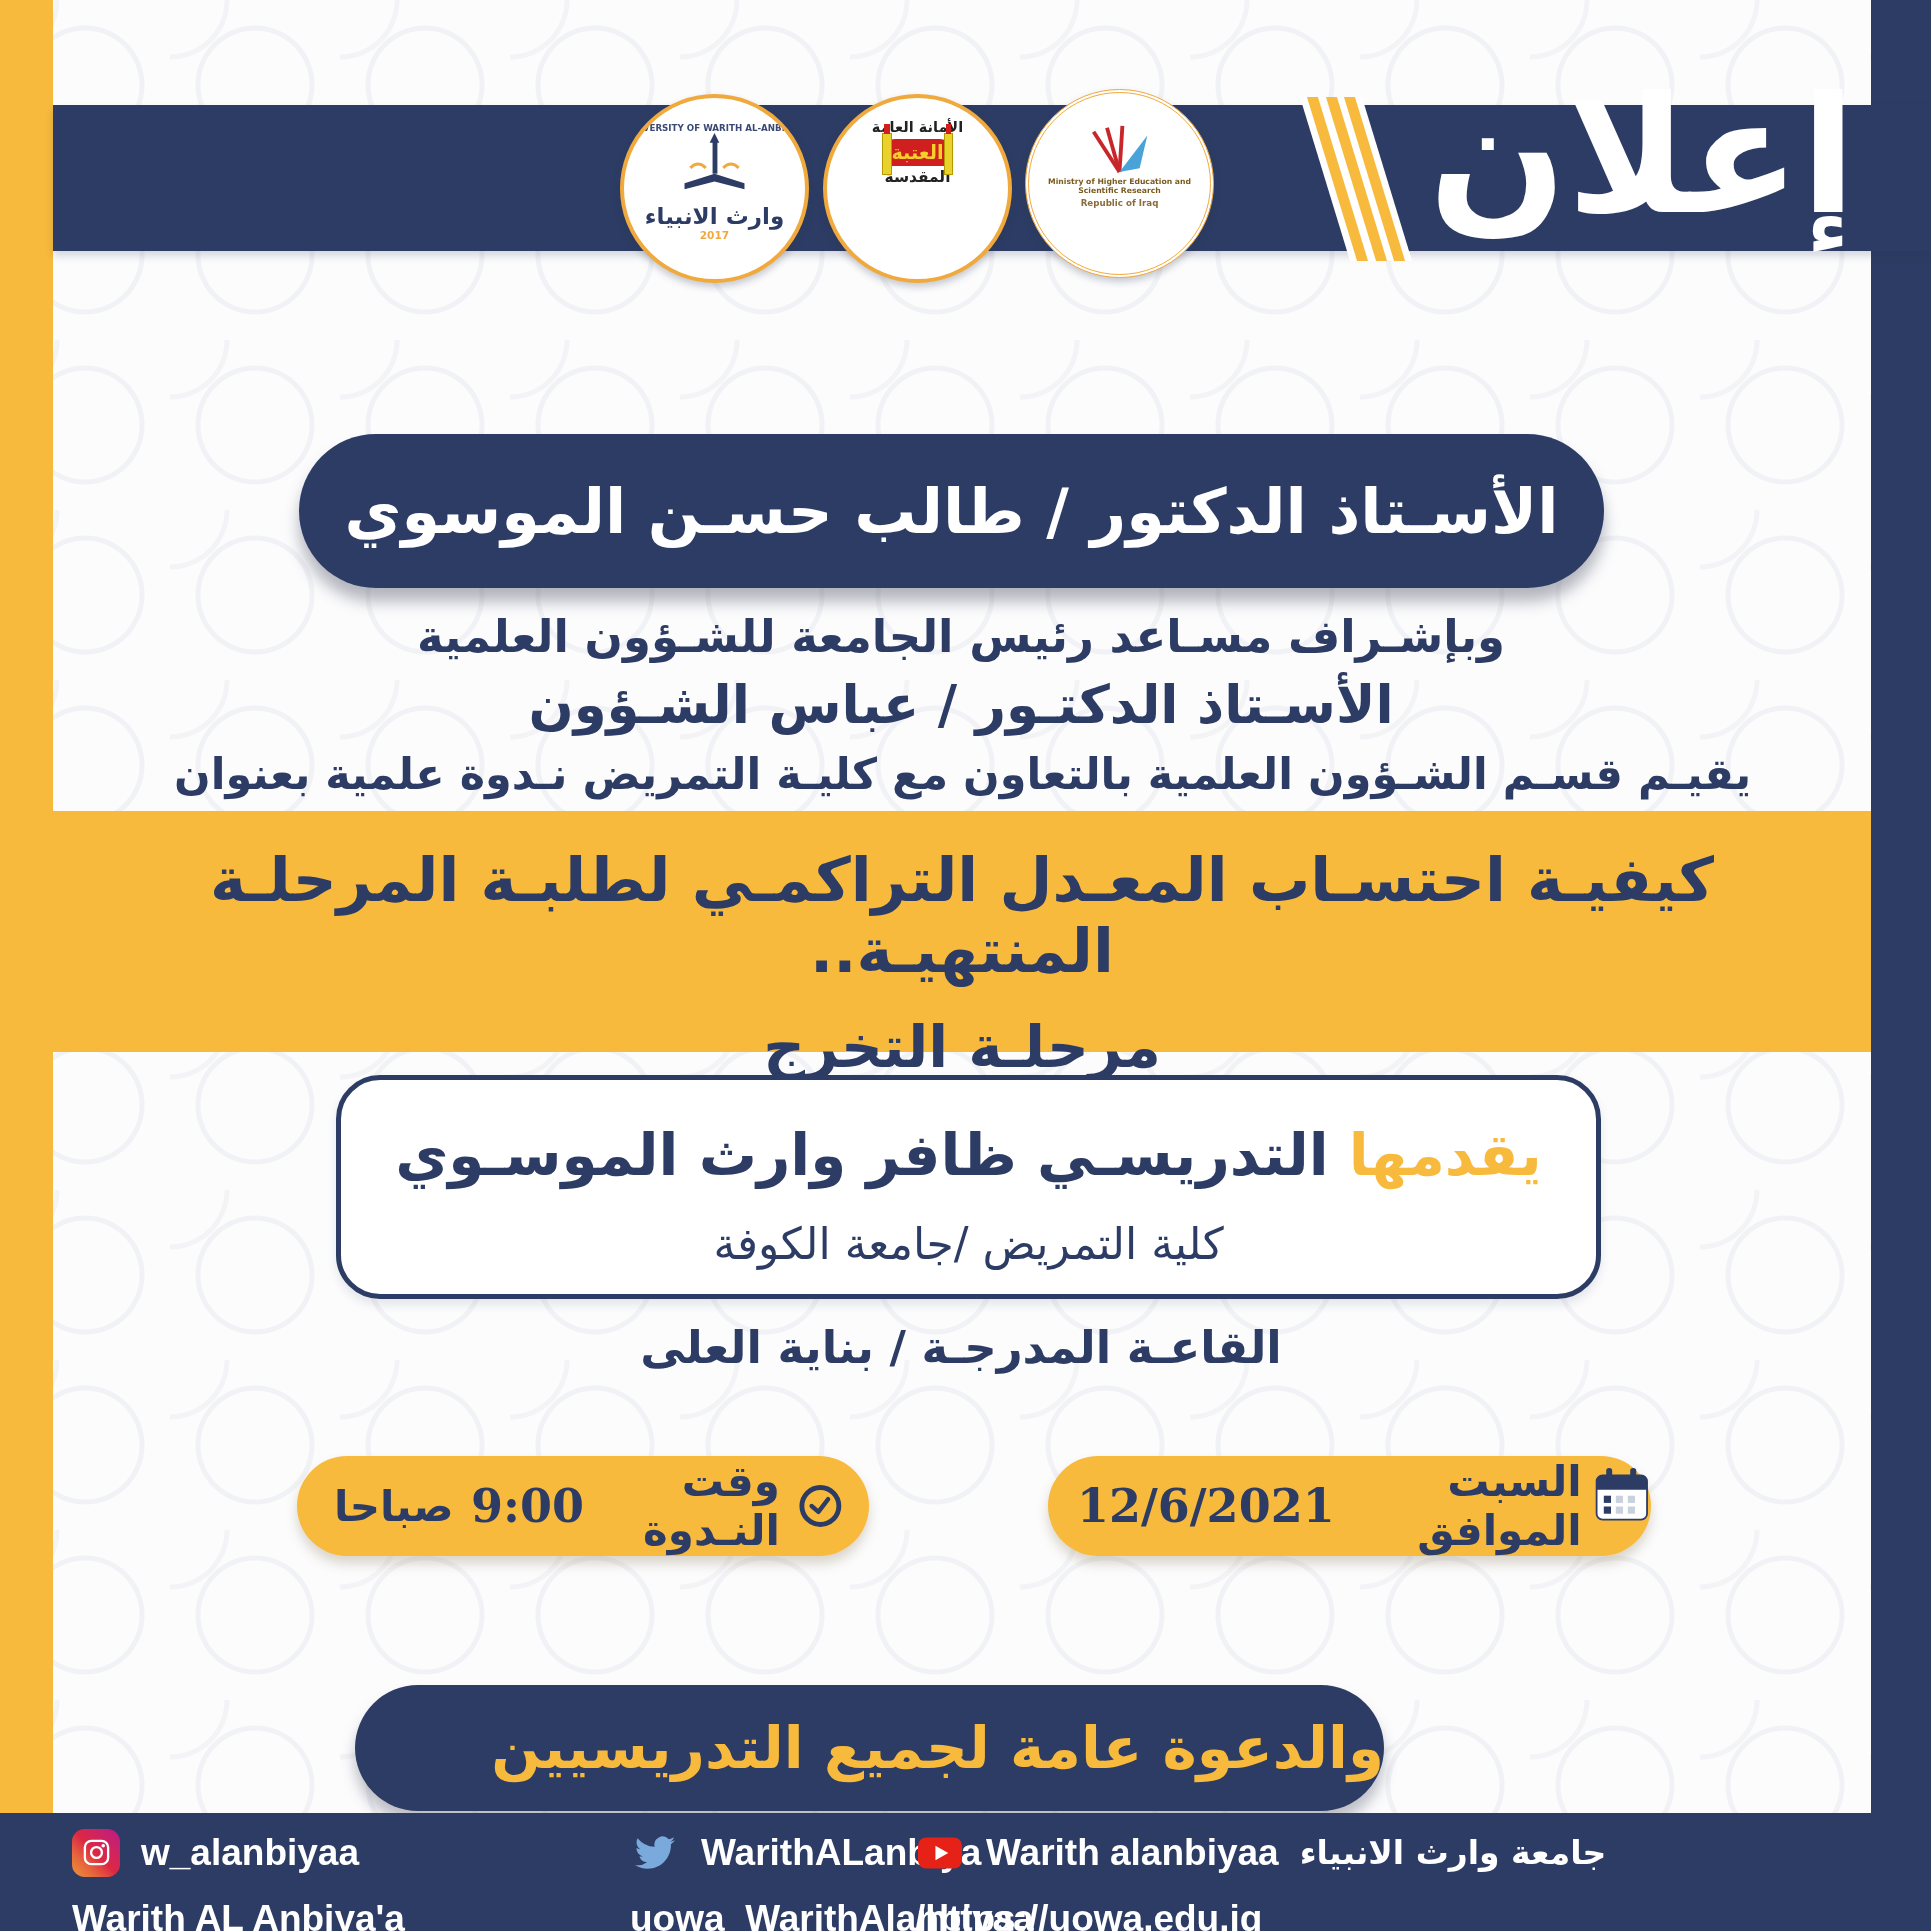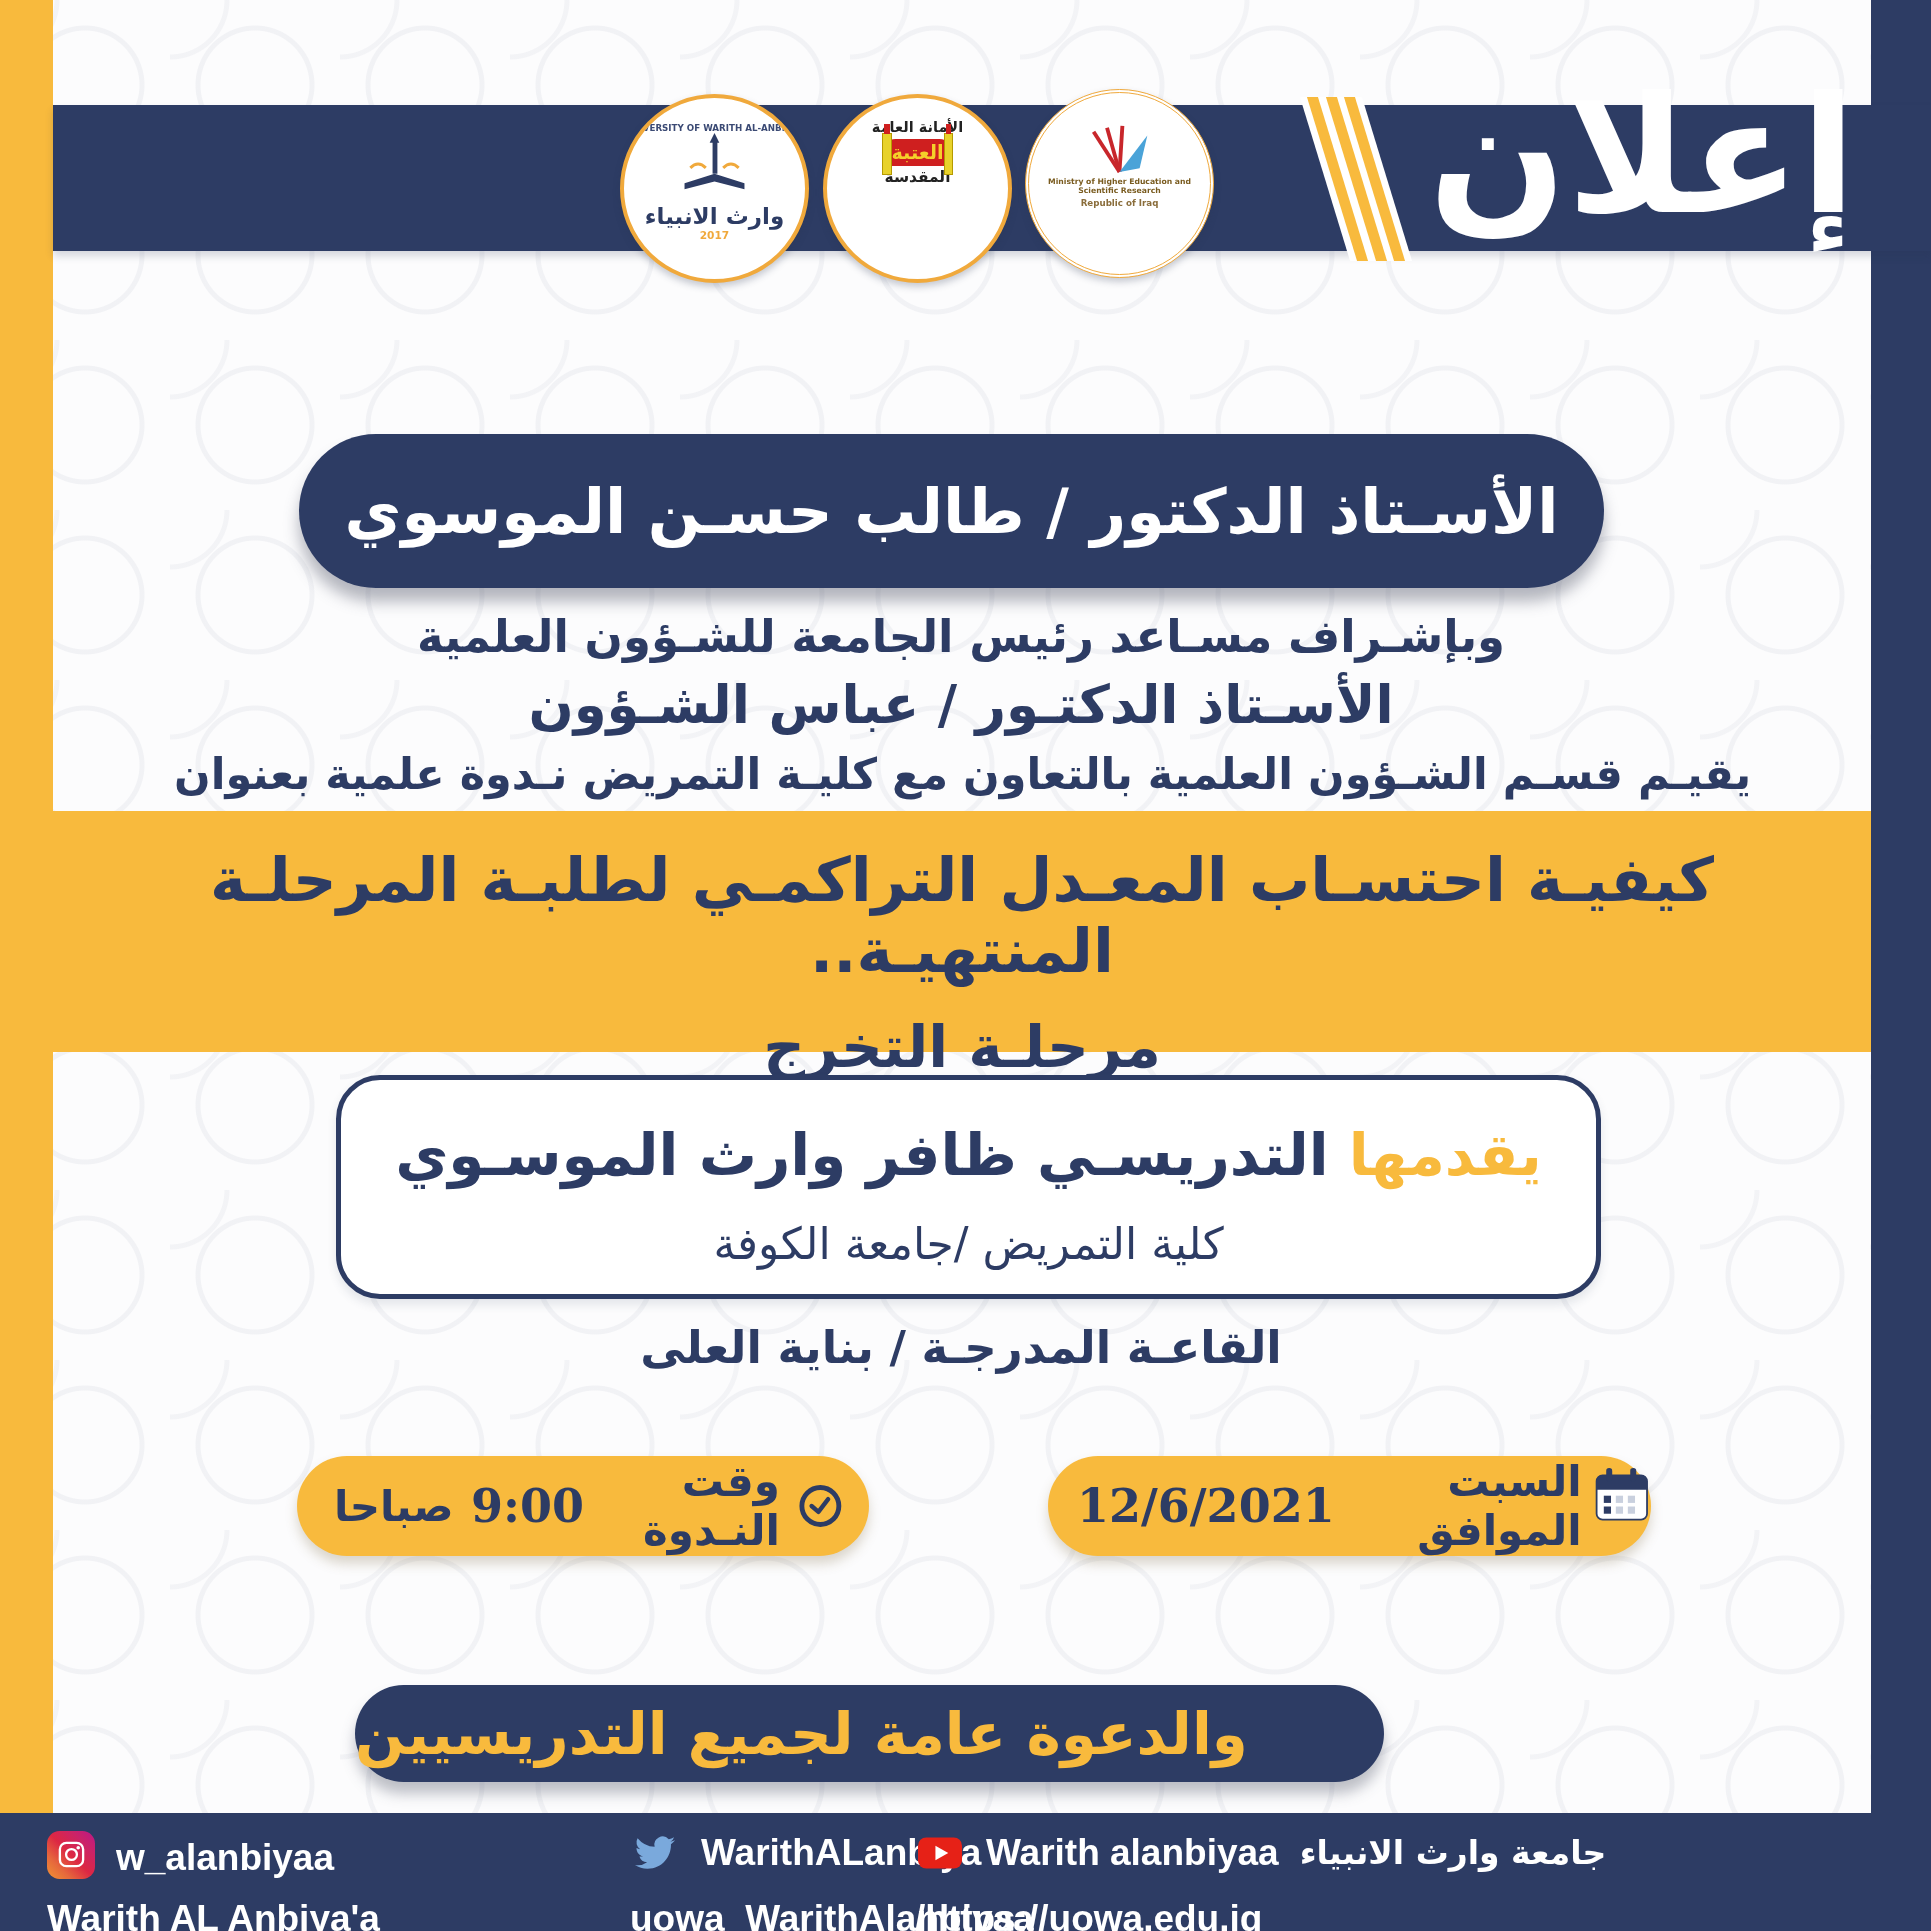--- a/index.html
+++ b/index.html
@@ -63,30 +63,30 @@
   .info-box .p2{font-size:44px;font-weight:normal;color:var(--navy);margin-top:29px;}
   .line-venue{top:1321px;font-size:45px;}
   
   .badge{position:absolute;top:1456px;height:100px;background:var(--yellow);border-radius:50px;display:flex;align-items:center;justify-content:center;gap:17.4px;direction:rtl;color:var(--navy);font-weight:bold;box-shadow:0 7.7px 11.6px rgba(120,100,55,.25);}
   .badge .lbl{font-size:42px;margin-left:12px;}
   .badge .num{font-family:"DejaVu Serif",serif;font-size:46px;font-weight:bold;direction:ltr;unicode-bidi:embed;}
   .badge-date{left:1048px;width:603px;padding-left:29px;}
   .badge-date .cal{position:relative;top:-11.6px;margin-left:-5.8px;}
   .badge-time{left:297px;width:572px;padding:0 25px;}
   
-  .invite-pill{position:absolute;left:355px;top:1685px;width:1029px;height:97px;background:var(--navy);border-radius:63px;display:flex;align-items:center;justify-content:flex-end;color:var(--yellow);font-size:58px;font-weight:bold;direction:rtl;box-shadow:0 11.6px 13.5px rgba(70,75,95,.35);}
+  .invite-pill{position:absolute;left:355px;top:1685px;width:1029px;height:126px;background:var(--navy);border-radius:63px;display:flex;align-items:center;justify-content:flex-start;color:var(--yellow);font-size:58px;font-weight:bold;direction:rtl;box-shadow:0 11.6px 13.5px rgba(70,75,95,.35);}
   
   .footer{position:absolute;left:0;right:0;top:1813px;height:118px;background:var(--navy);}
   .f-entry{position:absolute;display:flex;align-items:center;gap:21px;height:52px;color:#fff;font-family:"Liberation Sans",sans-serif;font-weight:bold;font-size:37px;}
   .f-entry .ar{font-family:"DejaVu Sans",sans-serif;font-size:33px;direction:rtl;}
   .ig-badge{width:48px;height:48px;border-radius:12.6px;background:linear-gradient(45deg,#f09433 0%,#e6683c 25%,#dc2743 50%,#cc2366 75%,#bc1888 100%);display:flex;align-items:center;justify-content:center;}
   .fb-badge{width:44px;height:44px;border-radius:8.7px;background:#5f729e;color:#fff;display:flex;align-items:flex-end;justify-content:center;font-size:39px;font-weight:bold;overflow:hidden;}
   .row1{top:13.5px;}
   .row2{top:64px;flex-direction:column;}
-  .col1{left:47px;align-items:flex-end;}
+  .col1{left:72px;}
   .col2{left:630px;}
   .col3{left:915px;}
 </style>
 </head>
 <body>
 
 <div class="poster">
 
   <div class="stripe-left"></div>
   <div class="stripe-right"></div>

